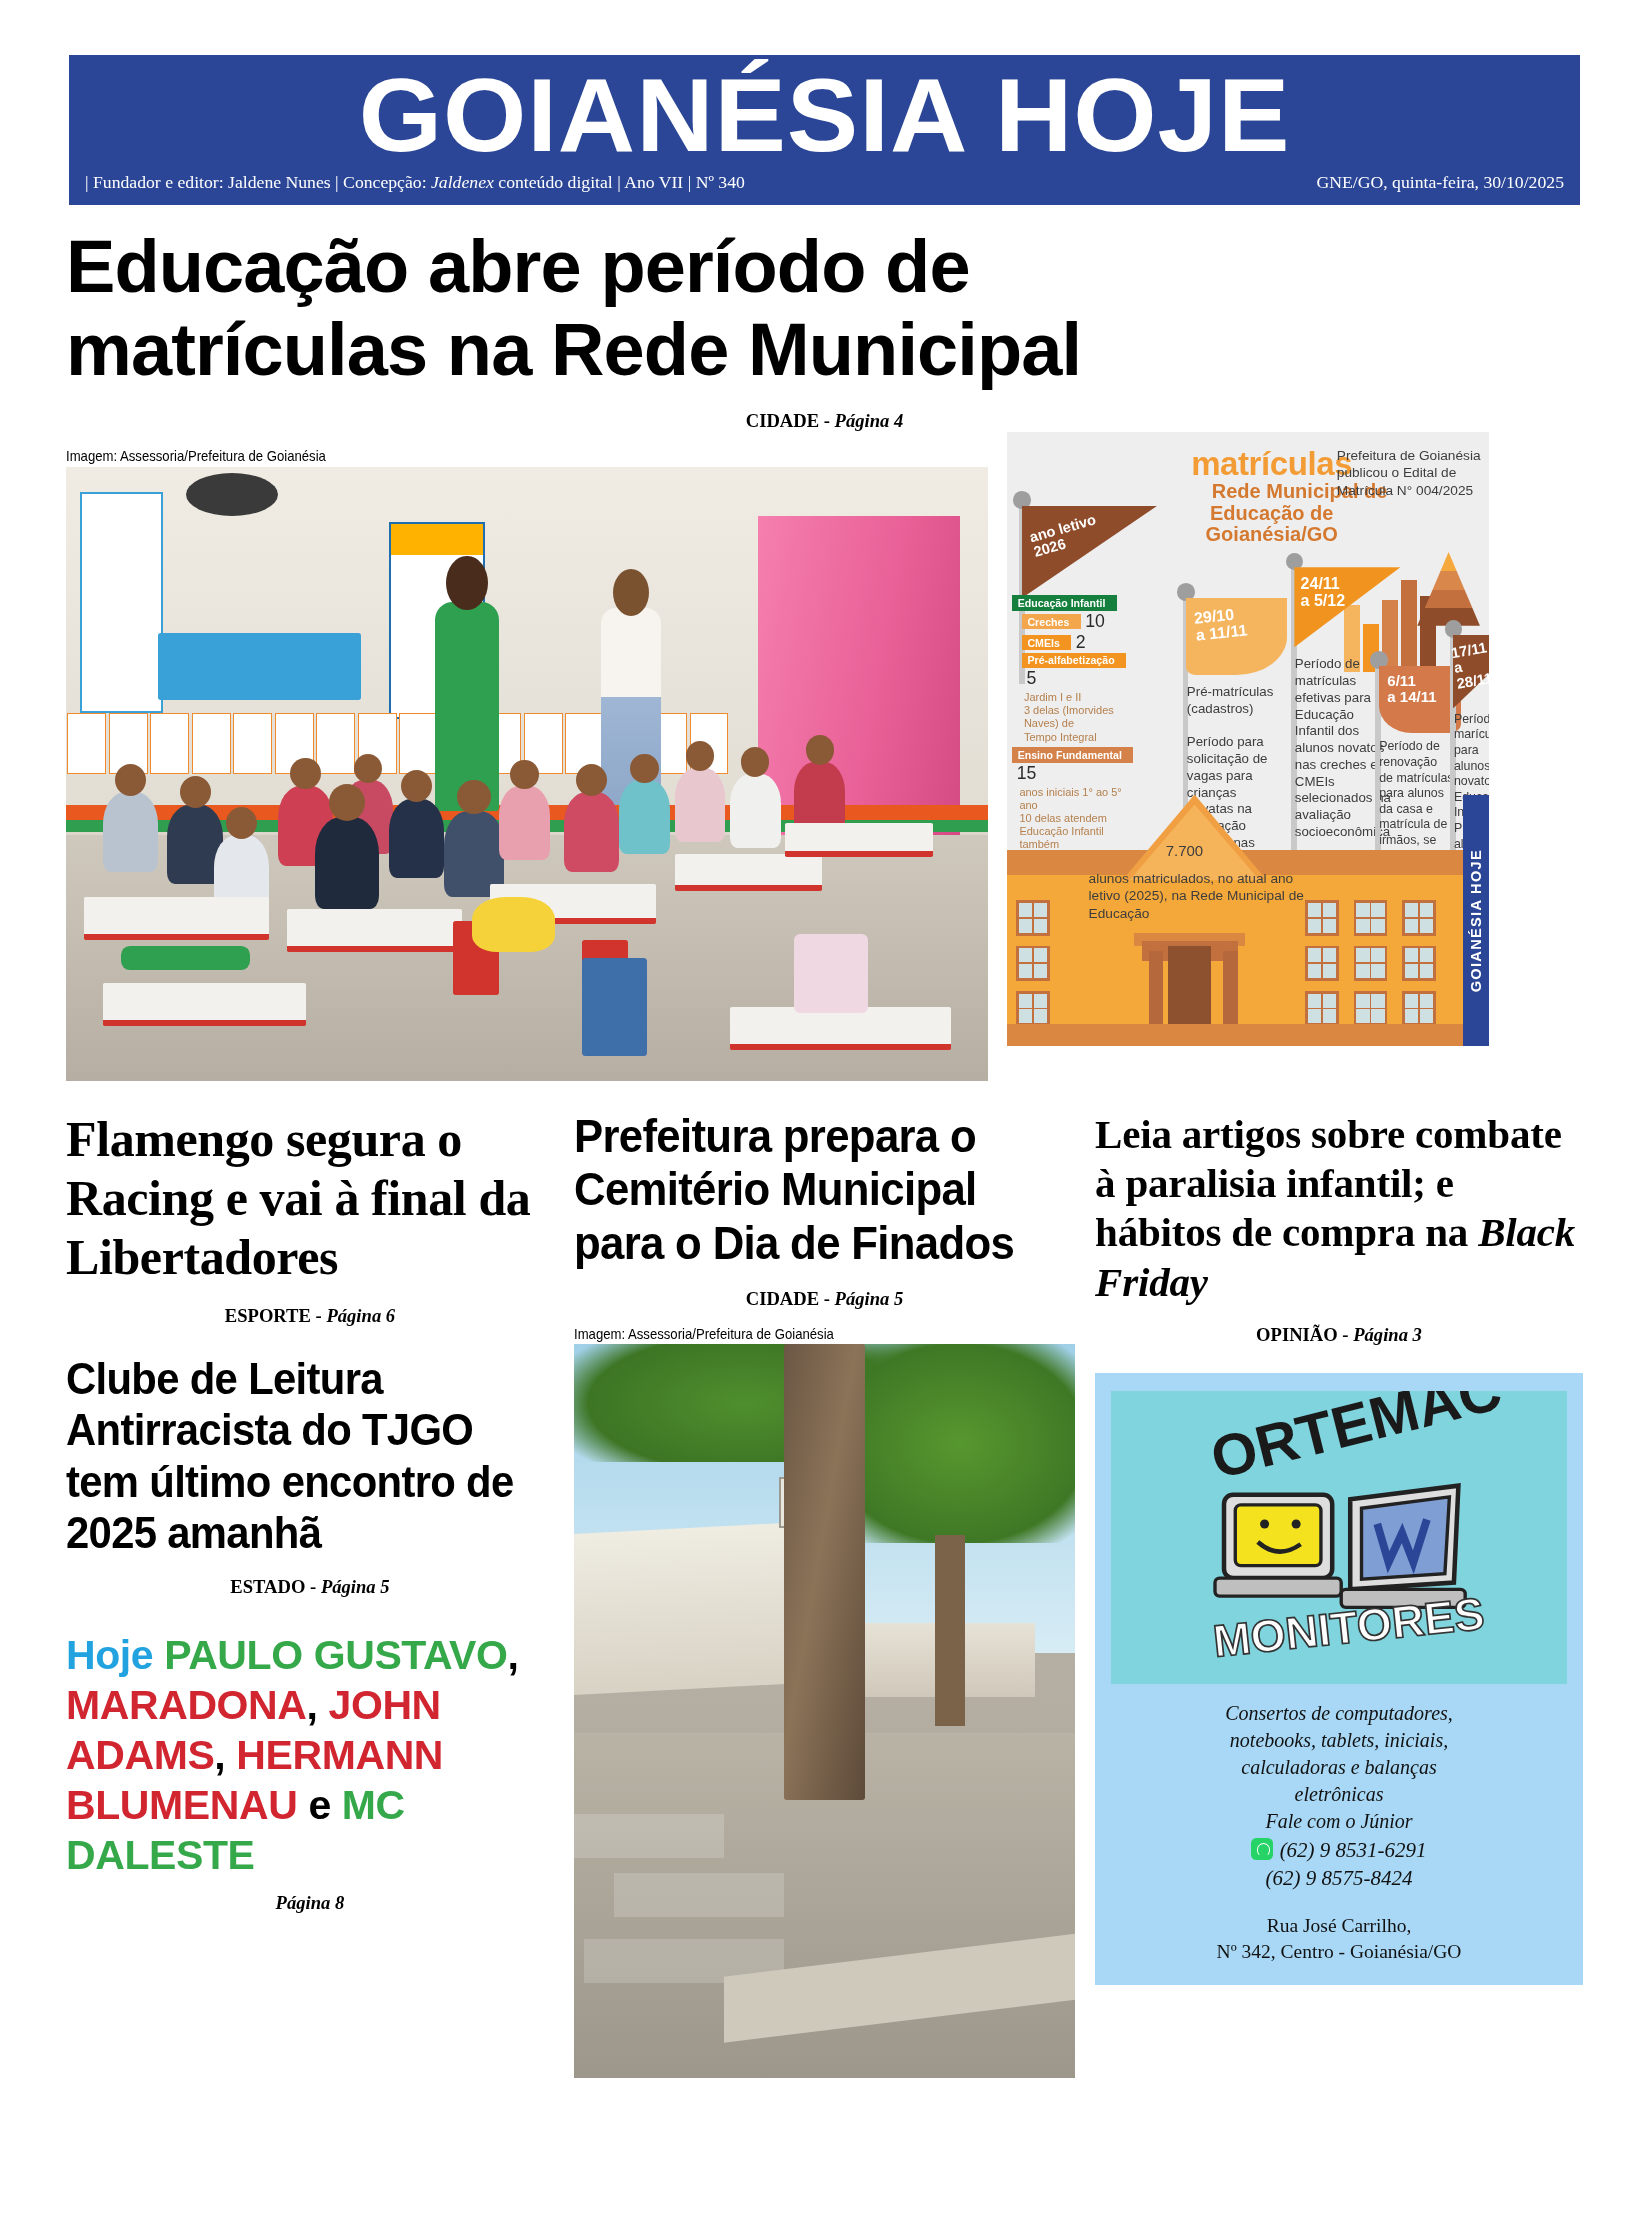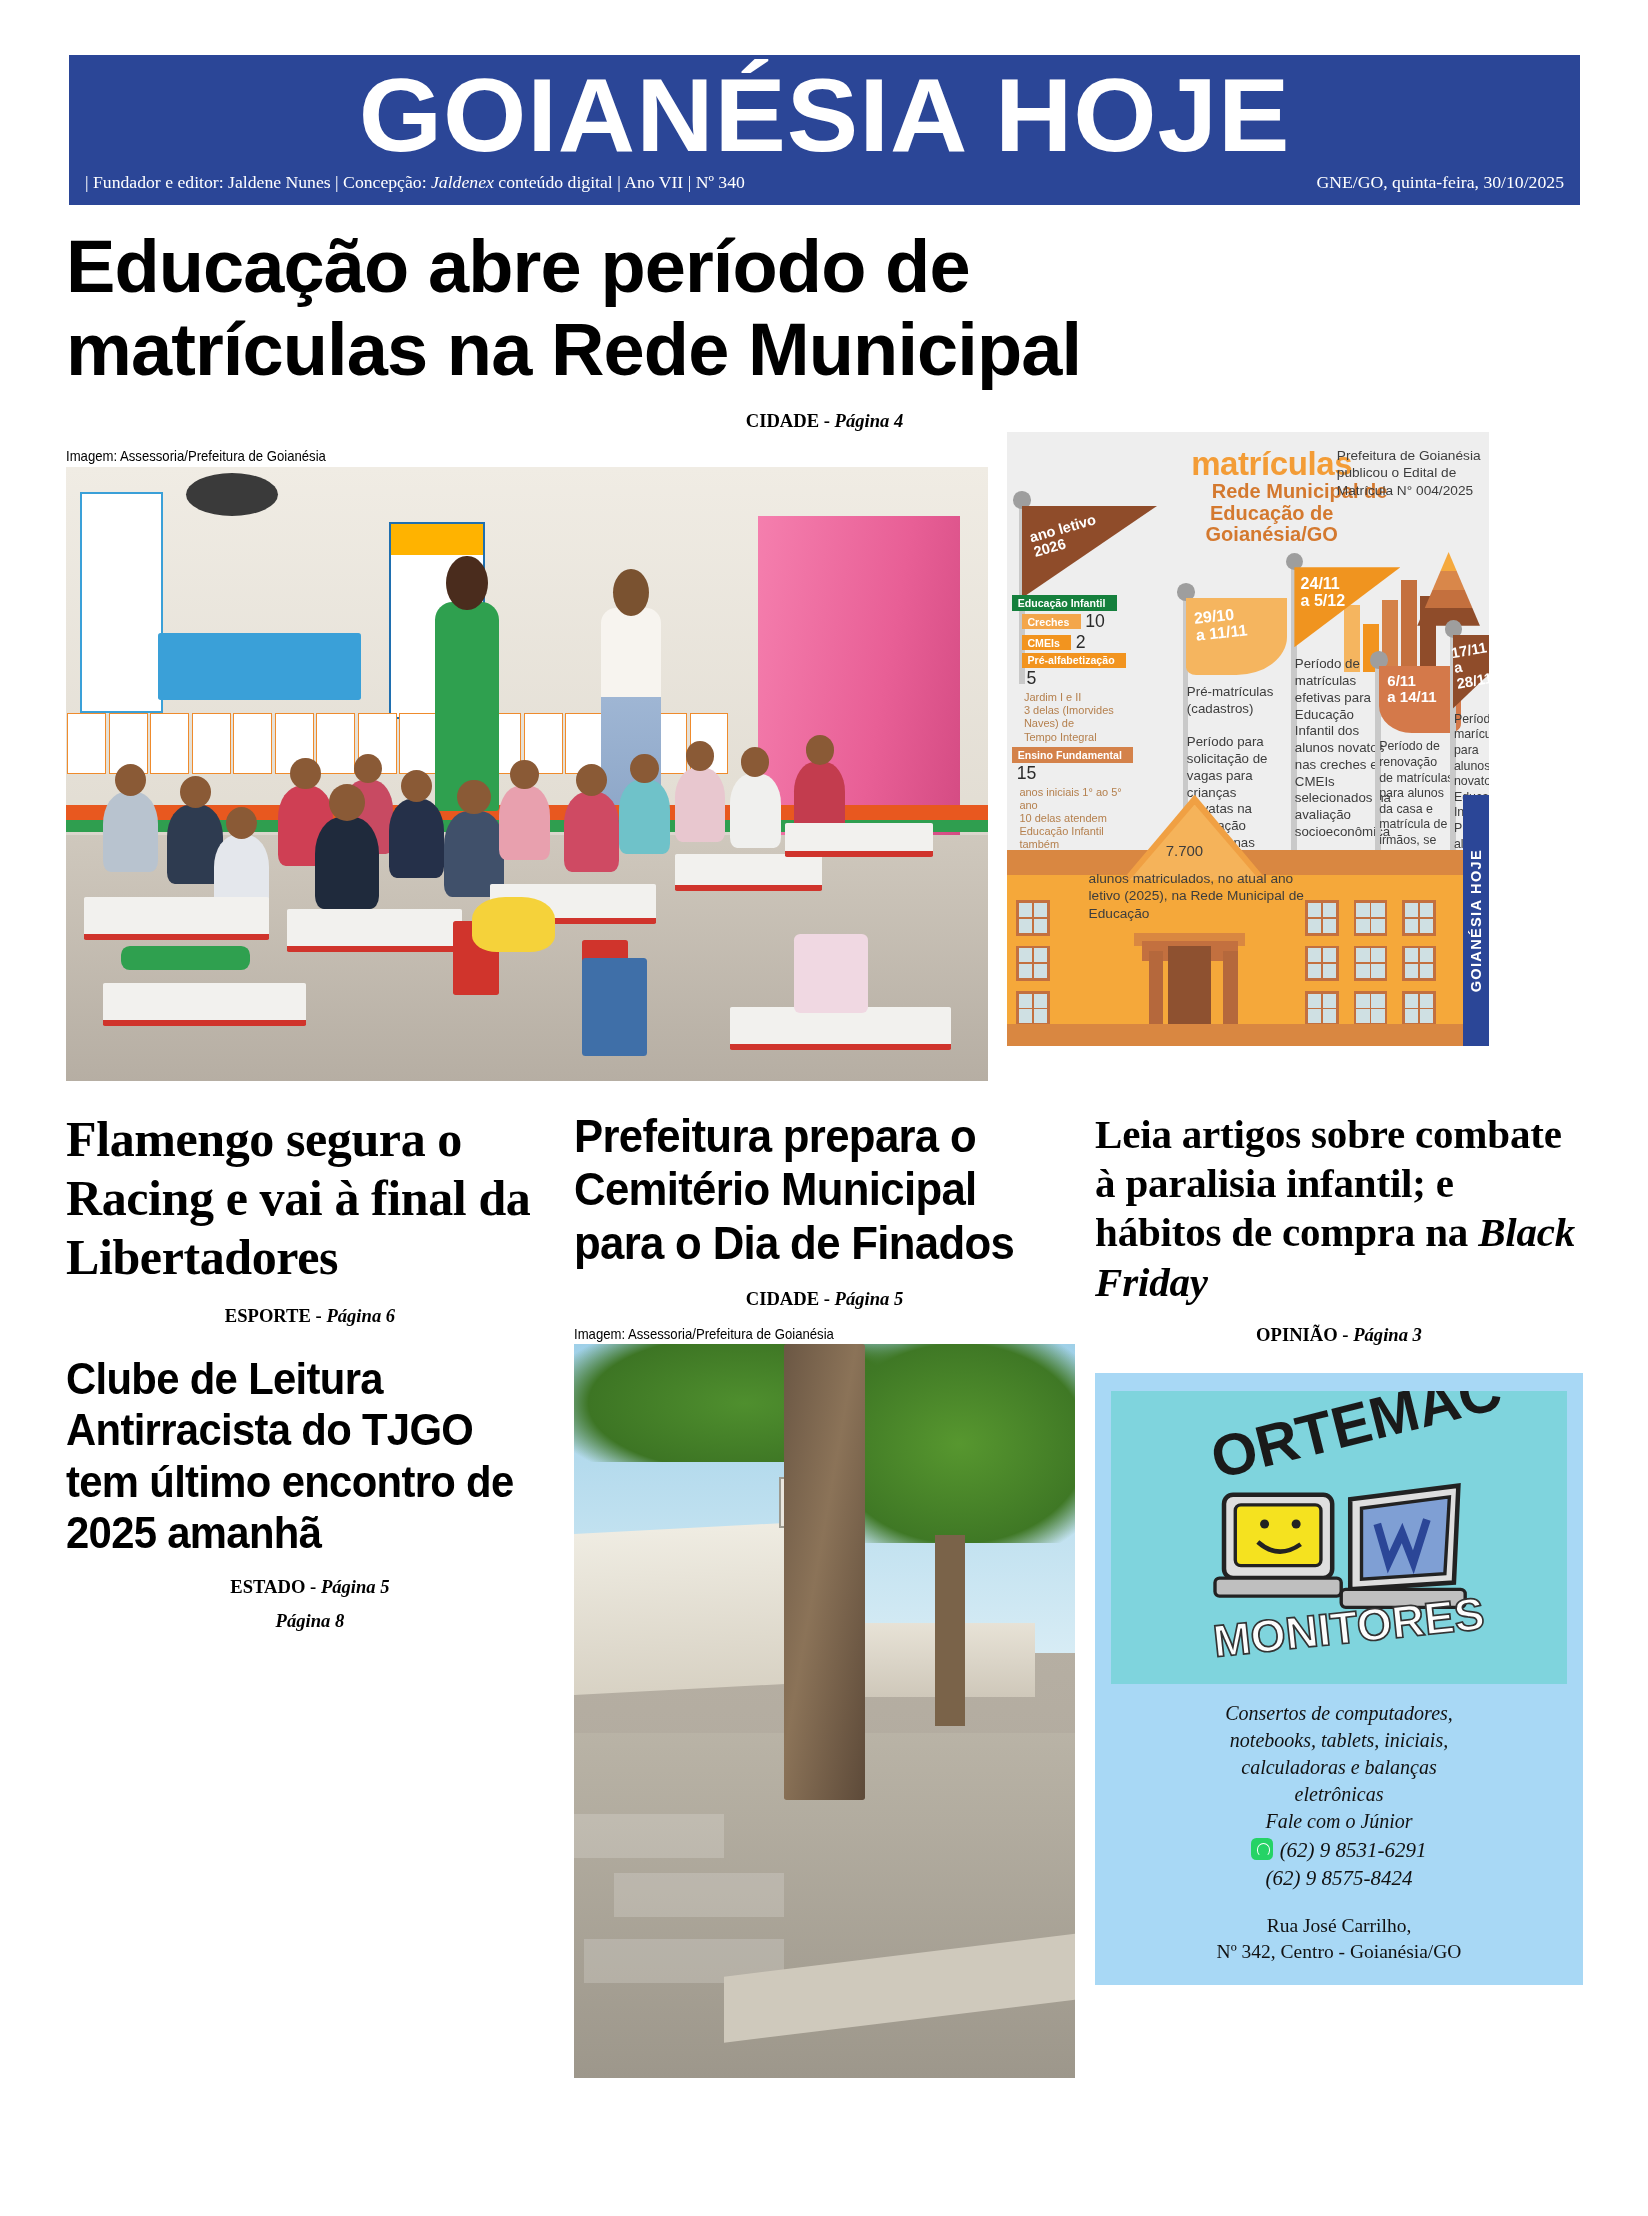--- a/index.html
+++ b/index.html
@@ -536,20 +536,24 @@
       <div class="hl-serif-cond">Flamengo segura o Racing e vai à final da Libertadores</div>
       <div class="tag ct">
         <span>ESPORTE - </span><i>Página 6</i>
       </div>
 
       <div class="hl-slab" style="margin-top:26px">Clube de Leitura Antirracista do TJGO tem último encontro de 2025 amanhã</div>
       <div class="tag ct">
         <span>ESTADO - </span><i>Página 5</i>
       </div>
 
+      <div class="names">
+        <span class="nm-blue">Hoje</span>
+        <span class="nm-green">PAULO GUSTAVO</span><span class="nm-blk">, </span><span class="nm-red">MARADONA</span><span class="nm-blk">, </span><span class="nm-red">JOHN ADAMS</span><span class="nm-blk">, </span><span class="nm-red">HERMANN BLUMENAU</span><span class="nm-blk"> e </span><span class="nm-green">MC DALESTE</span>
+      </div>
       <div class="pagina8">Página 8</div>
     </div>
 
     <div class="col-mid">
       <div class="hl-mid">Prefeitura prepara o Cemitério Municipal para o Dia de Finados</div>
       <div class="tag ct">
         <span>CIDADE - </span><i>Página 5</i>
       </div>
       <div class="credit">Imagem: Assessoria/Prefeitura de Goianésia</div>
       <div class="cem-photo">

